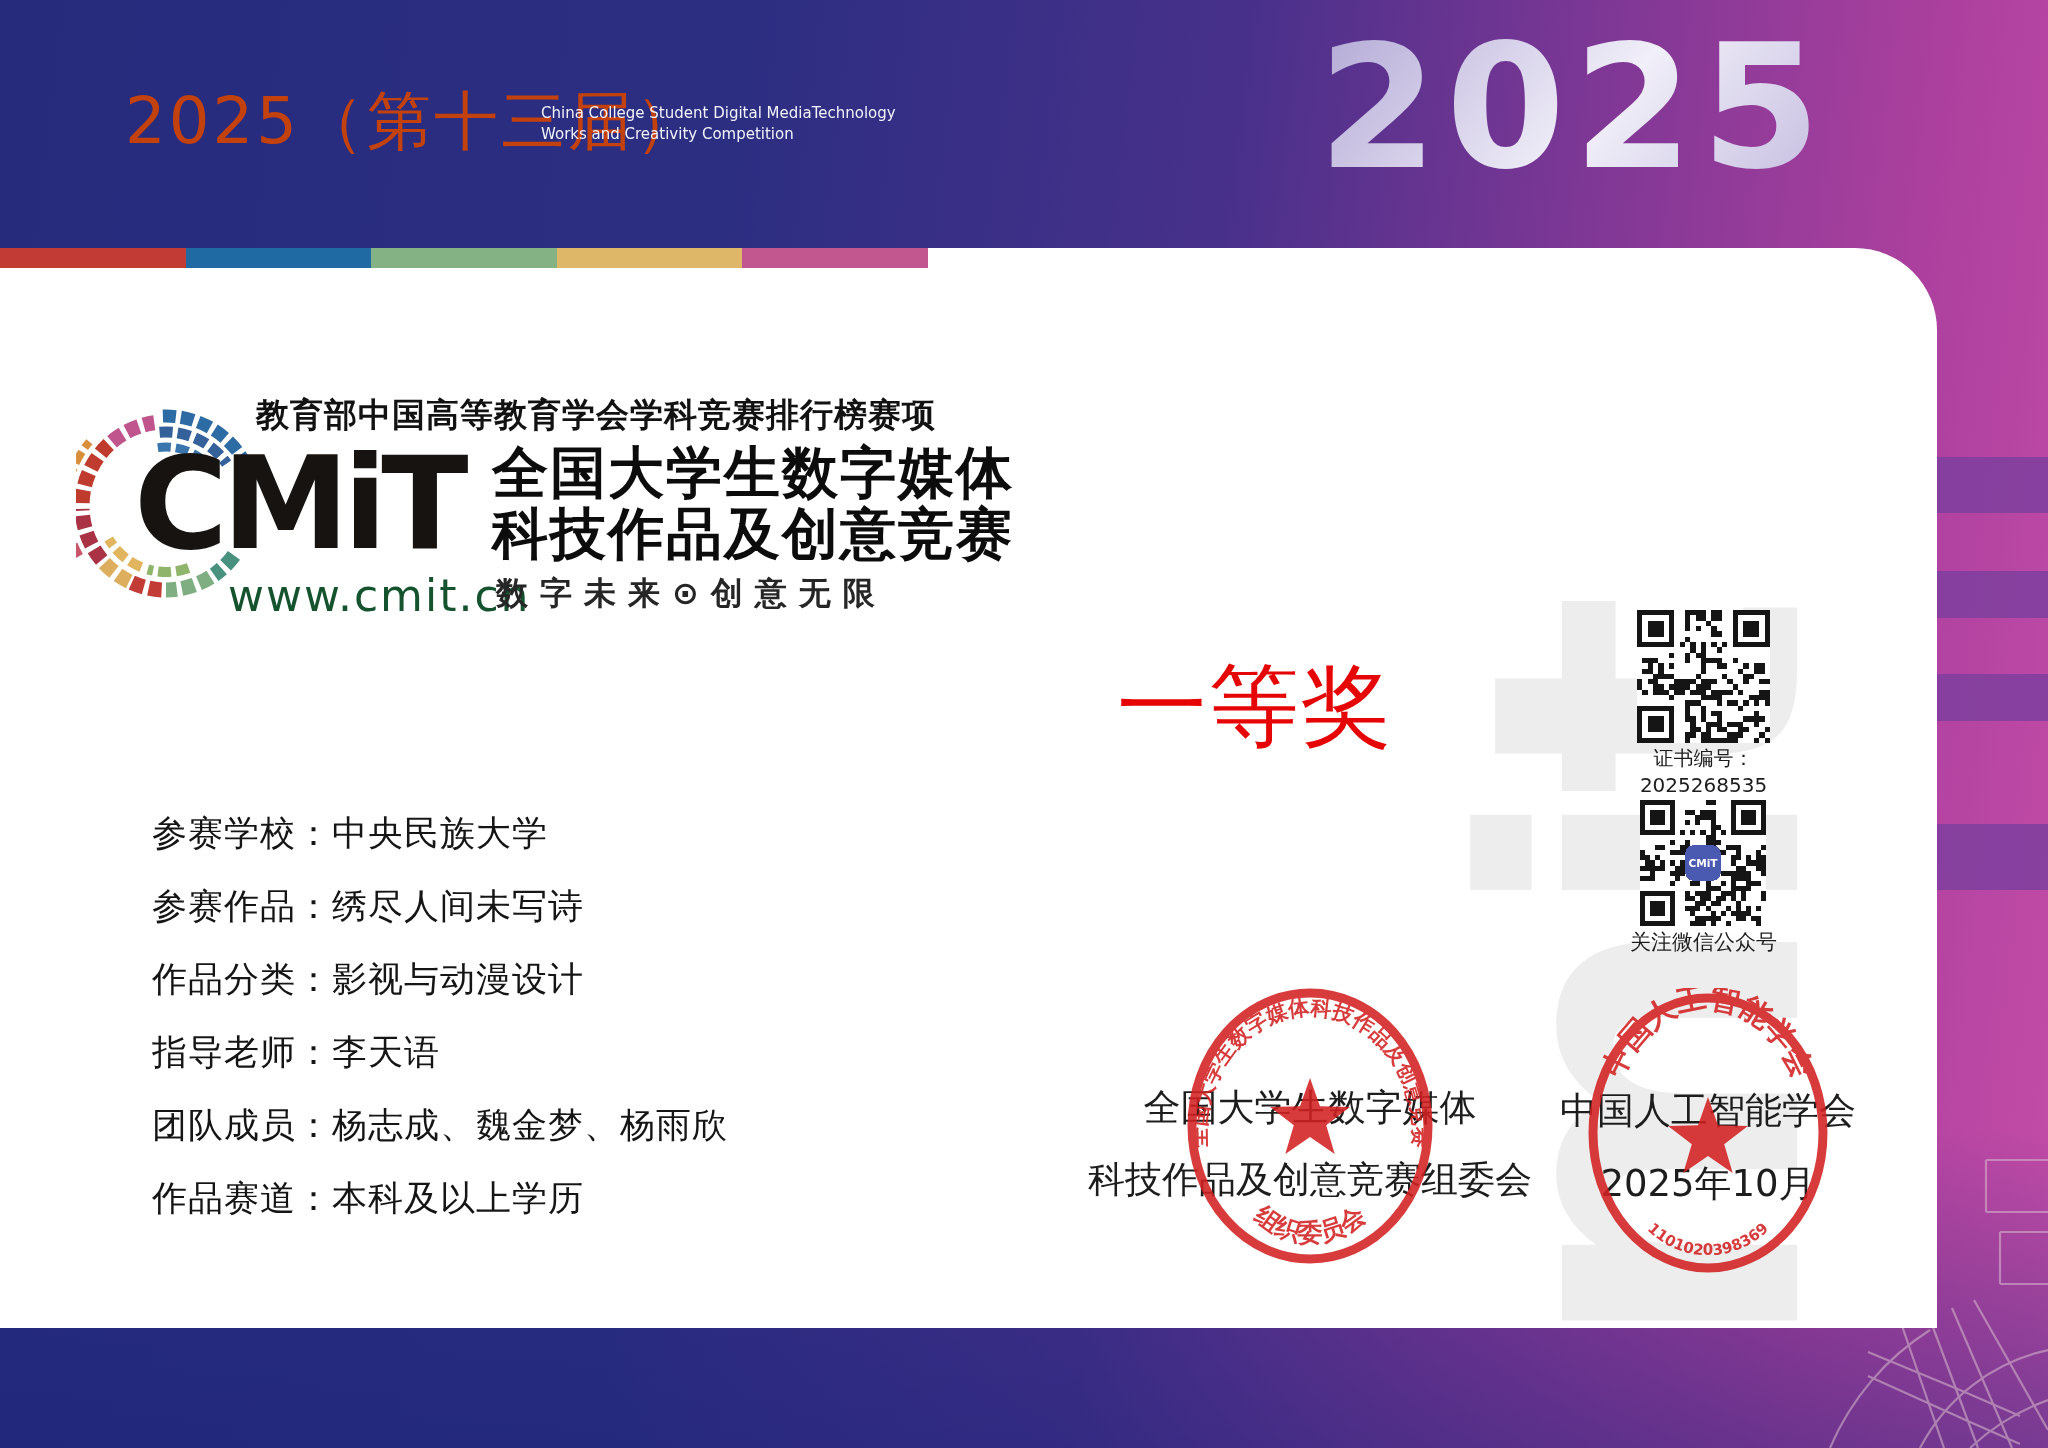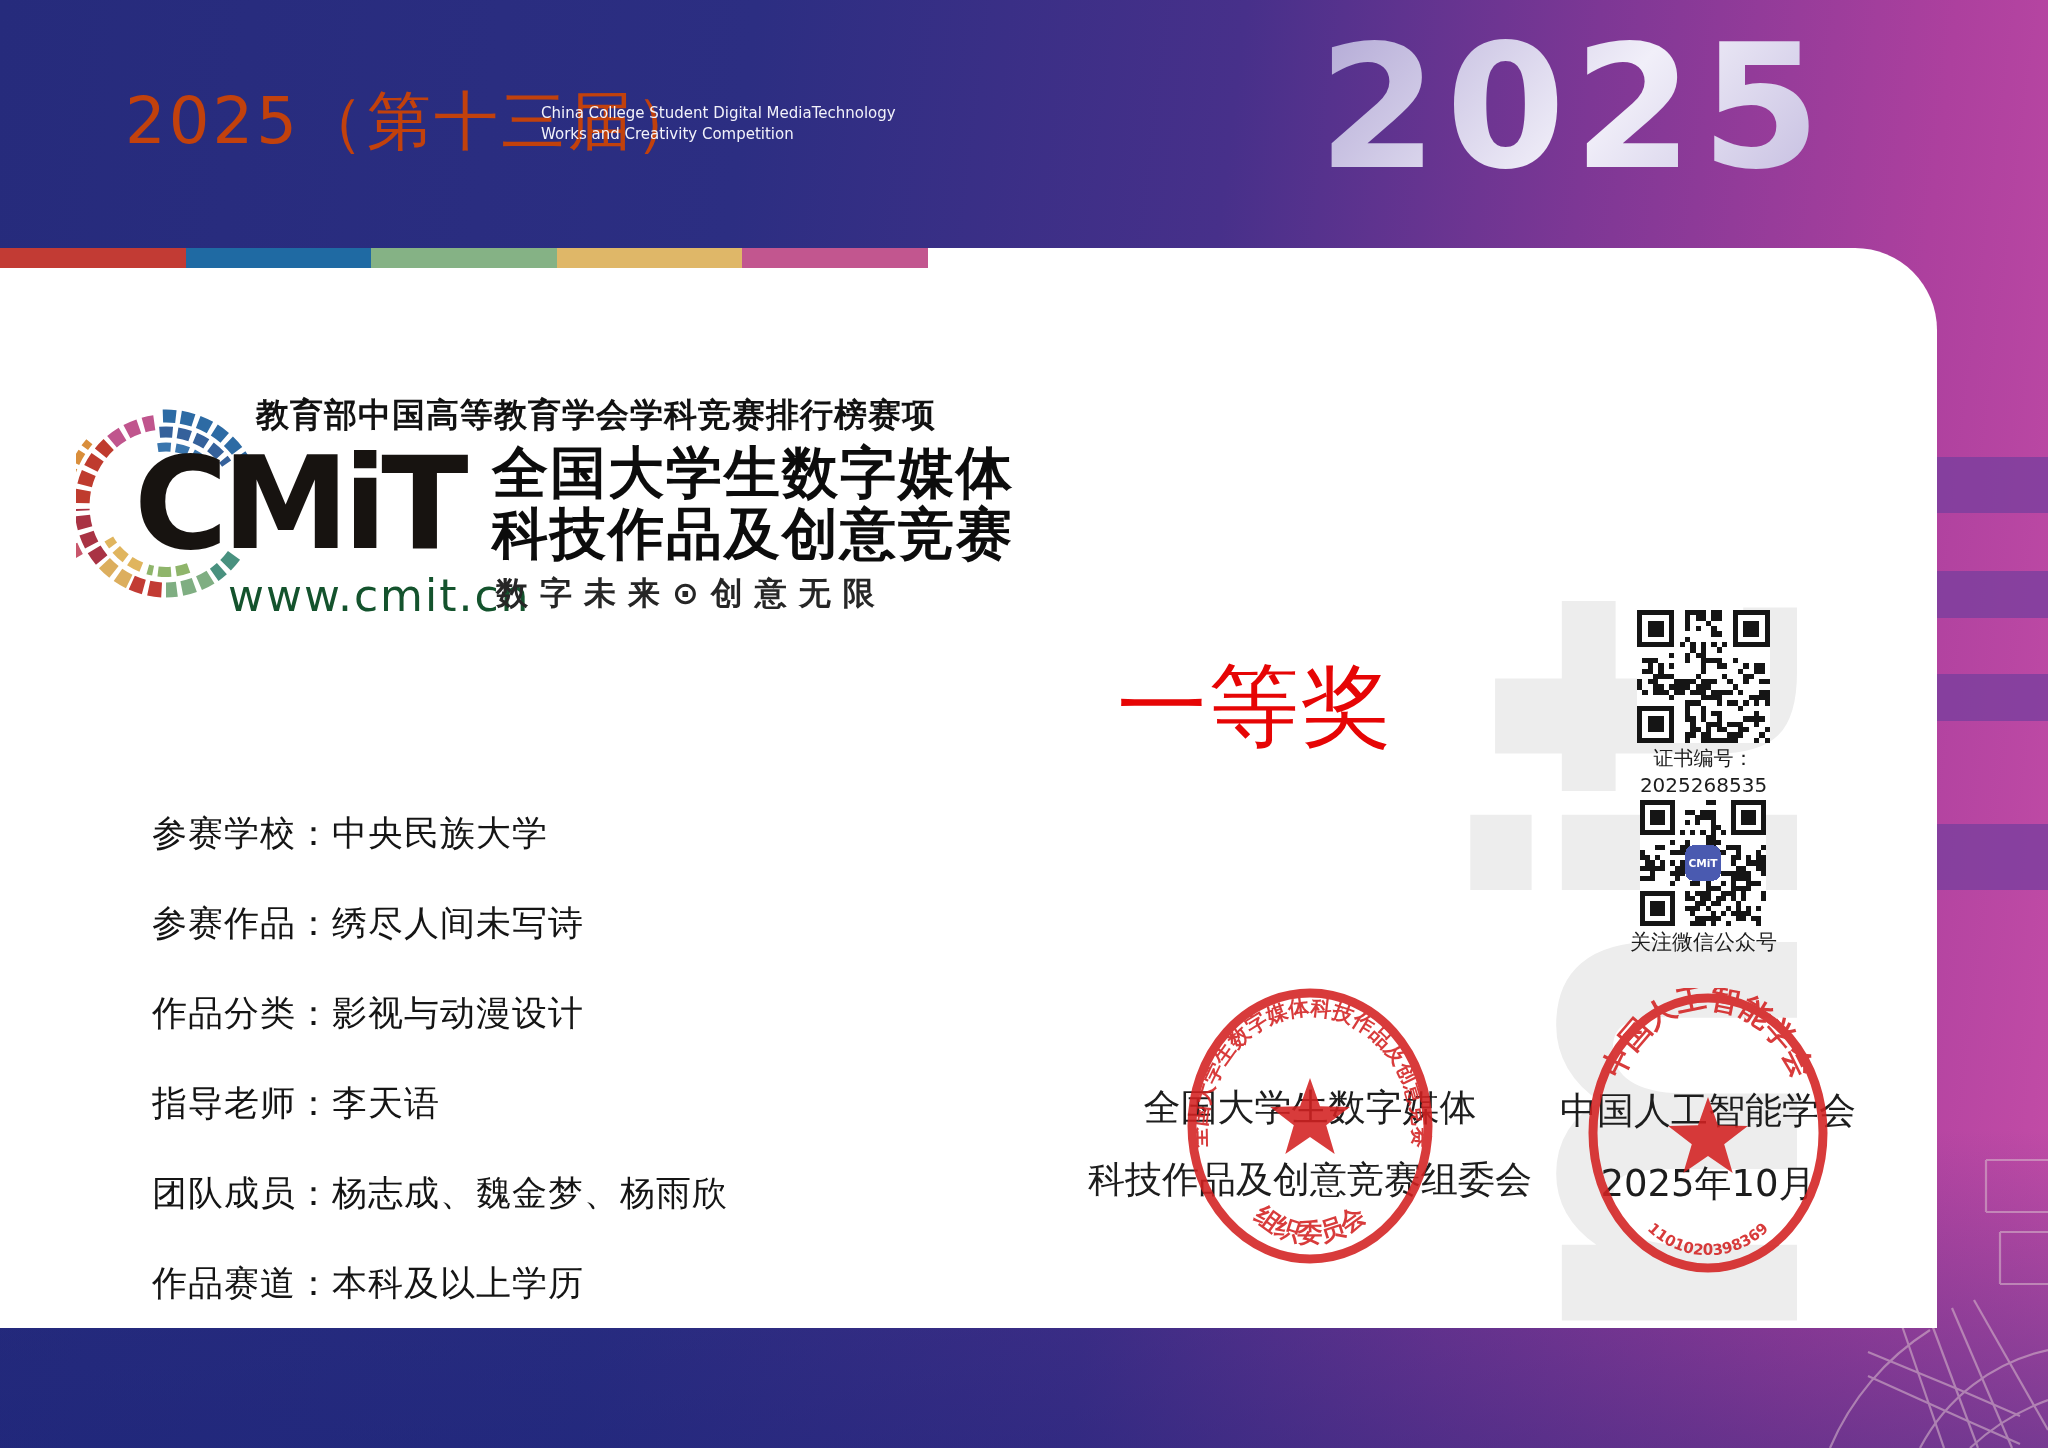--- a/index.html
+++ b/index.html
@@ -33,21 +33,21 @@
     white-space:nowrap;z-index:0;
   }
   .ranking-note{left:256px;top:145px;font-size:33px;font-weight:600;color:#121212;letter-spacing:1px;z-index:3;}
   .arc-logo{left:76px;top:136px;z-index:3;}
   .wordmark{left:134px;top:192px;font-size:128px;font-weight:800;letter-spacing:-6px;color:#171310;z-index:3;line-height:1;}
   .website{left:228px;top:322px;font-size:44px;font-weight:500;letter-spacing:2px;color:#14532d;z-index:3;}
   .comp-name{left:492px;top:194px;font-size:56px;font-weight:900;line-height:61px;color:#0c0c0c;letter-spacing:2px;z-index:3;}
   .slogan{left:496px;top:324px;font-size:32px;font-weight:600;letter-spacing:12px;color:#262626;z-index:3;}
   .stage-title{left:146px;top:408px;font-size:96px;font-weight:900;color:#000;letter-spacing:4px;z-index:3;}
   .prize{left:1040px;top:398px;width:430px;text-align:center;font-size:90px;font-weight:400;letter-spacing:2px;z-index:3;}
-  .details{left:152px;top:562px;display:flex;flex-direction:column;gap:43px;z-index:3;}
+  .details{left:152px;top:562px;display:flex;flex-direction:column;gap:26px;z-index:3;}
   .detail-row{font-size:35px;color:#151515;letter-spacing:1px;}
   .detail-row .lbl{color:#151515;}
   .detail-row .val{color:#151515;}
   .qr{z-index:3;background:#fff;}
   .qr-cert{left:1637px;top:362px;width:133px;height:133px;}
   .qr-wechat{left:1640px;top:552px;width:126px;height:126px;}
   .qr-caption{left:1570px;top:497px;width:267px;text-align:center;font-size:20px;line-height:27px;color:#1c1c1c;z-index:3;}
   .wechat-caption{left:1570px;top:680px;width:267px;text-align:center;font-size:21px;color:#1c1c1c;z-index:3;}
   .org-left{left:1040px;top:824px;width:540px;text-align:center;font-size:37px;line-height:72px;color:#1d1d1d;z-index:3;}
   .org-right{left:1448px;top:826px;width:520px;text-align:center;font-size:37px;line-height:73px;color:#1d1d1d;z-index:3;}

